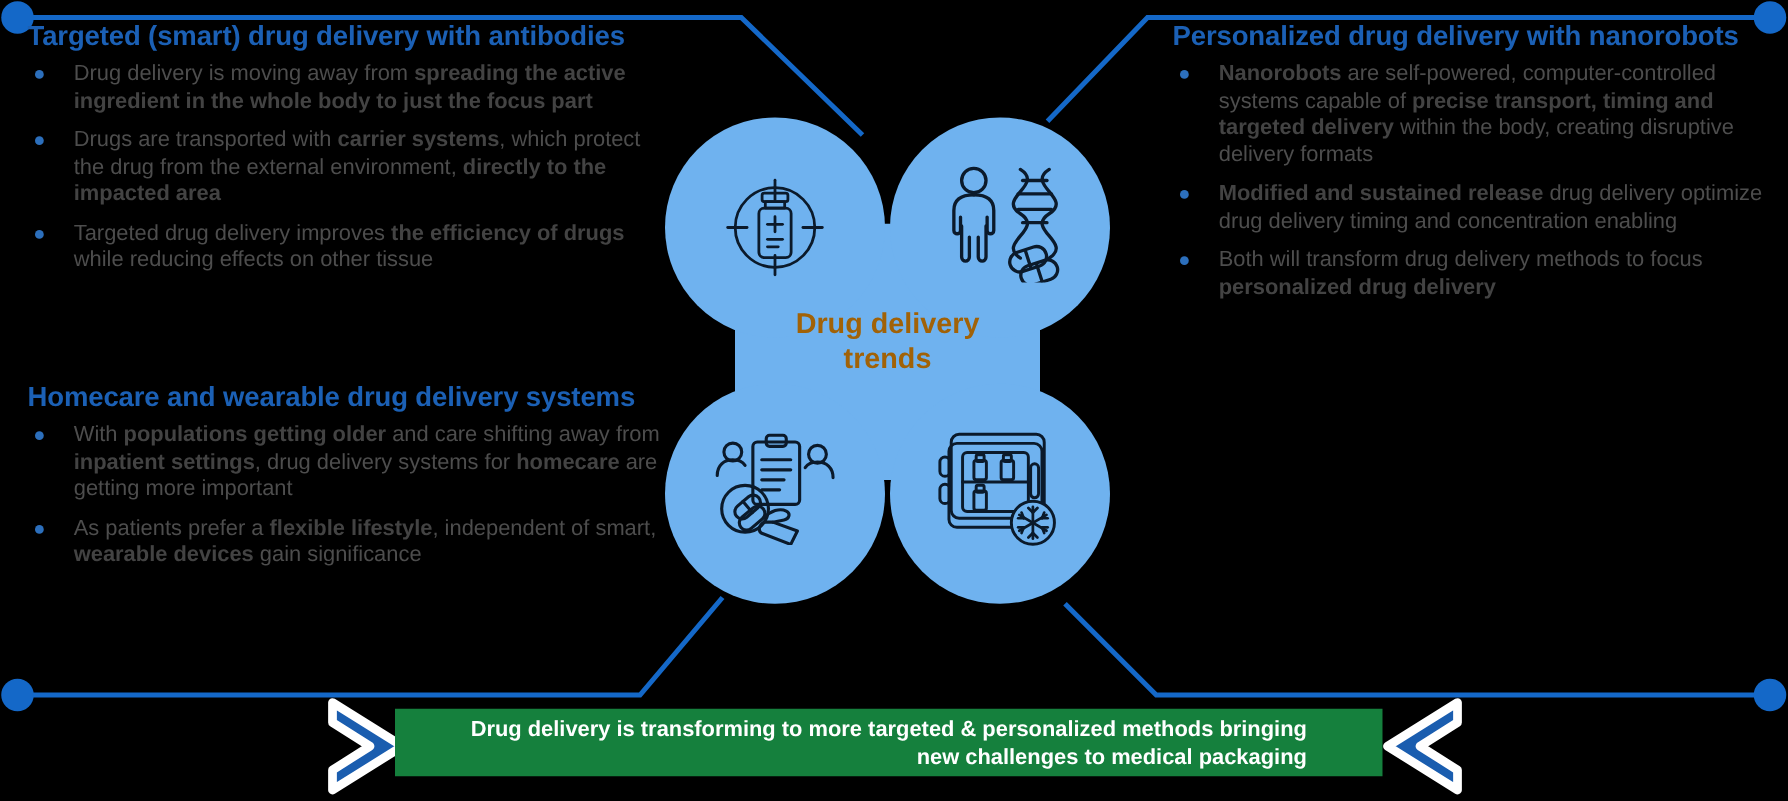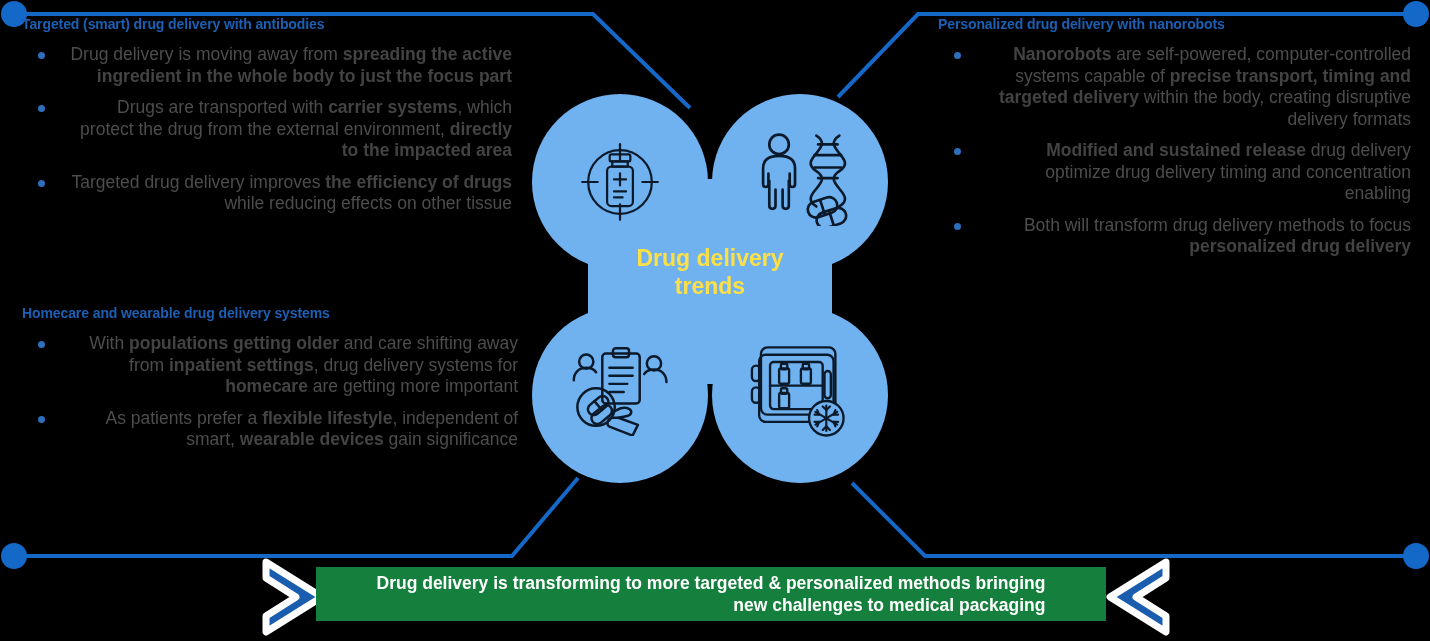--- a/index.html
+++ b/index.html
@@ -9,24 +9,24 @@
     background:#000;
   }
   #stage{position:absolute;left:0;top:0;width:1430px;height:641px;}
 
   
   #connectors{position:absolute;left:0;top:0;width:1430px;height:641px;pointer-events:none;}
 
   
   .block{position:absolute;}
   .blk-title{
-    color:#1B60B5;font-weight:bold;font-size:14px;letter-spacing:-0.1px;
+    color:#1B60B5;font-weight:bold;font-size:22px;letter-spacing:-0.1px;
     margin:0 0 6px 10px;white-space:nowrap;
   }
-  ul.bullets{list-style:none;margin:12px;padding:0;text-align:right;}
+  ul.bullets{list-style:none;margin:2px;padding:0;}
   ul.bullets li{
     position:relative;color:#4D4D4D;font-size:17.5px;line-height:21.5px;
     padding-left:45px;margin-bottom:10px;
   }
   ul.bullets li .dot{
     position:absolute;left:14px;top:8px;width:7px;height:7px;border-radius:50%;
     background:#2C6FBC;
   }
   ul.bullets li b{color:#434343;font-weight:bold;}
 
@@ -41,21 +41,21 @@
     background:#6FB2EF;
   }
   #c-tl{left:12px;top:10px;}
   #c-tr{left:192px;top:10px;}
   #c-bl{left:12px;top:223px;}
   #c-br{left:192px;top:223px;}
   #c-mid{position:absolute;left:68px;top:95px;width:244px;height:205px;background:#6FB2EF;border-radius:26px;}
   .icon-svg{position:absolute;}
   #hublabel{
     position:absolute;left:68px;top:160px;width:244px;text-align:center;
-    color:#fde047;font-weight:bold;font-size:23px;line-height:28px;
+    color:#a16207;font-weight:bold;font-size:23px;line-height:28px;
     z-index:5;
   }
 
   
   #banner{
     position:absolute;left:316px;top:567px;width:790px;height:54px;
     background:#15803d;color:#fff;font-weight:bold;font-size:17.5px;
     line-height:22px;text-align:center;
     display:flex;align-items:center;justify-content:center;
   }

